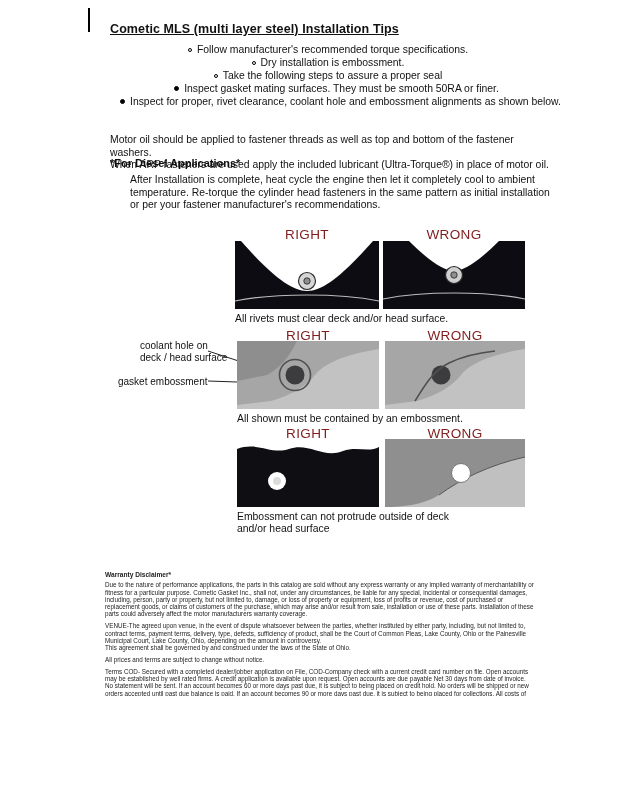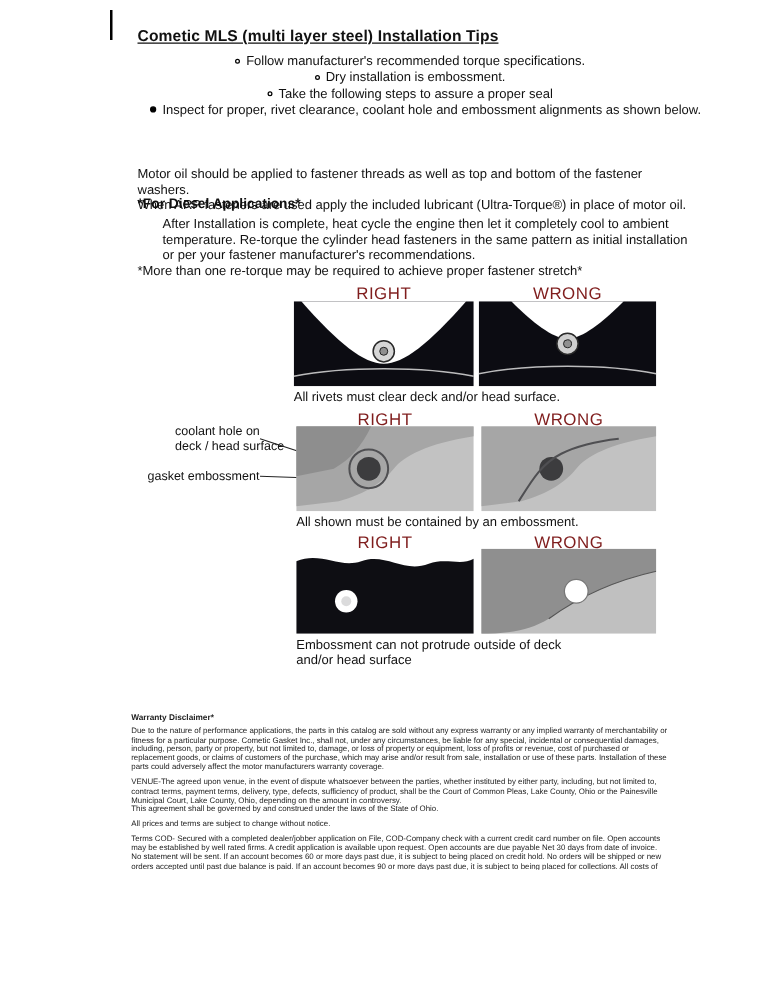--- a/index.html
+++ b/index.html
@@ -39,30 +39,30 @@
 <div class="page">
 
   <div class="corner-mark"></div>
 
   <h1 class="title">Cometic MLS (multi layer steel) Installation Tips</h1>
 
   <ul class="tips">
     <li><span class="dot"></span><span>Follow manufacturer's recommended torque specifications.</span></li>
     <li><span class="dot"></span><span>Dry installation is embossment.</span></li>
     <li><span class="dot"></span><span>Take the following steps to assure a proper seal</span></li>
+    <li class="sub"><span class="dot filled"></span><span>Inspect gasket mating surfaces.  They must be smooth 50RA or finer.</span></li>
     <li class="sub"><span class="dot filled"></span><span>Inspect for proper, rivet clearance, coolant hole and embossment alignments as shown below.</span></li>
   </ul>
 
   <h2 class="diesel-h">*For Diesel Applications*</h2>
   <p id="p1" class="body-p prewrap">Motor oil should be applied to fastener threads as well as top and bottom of the fastener washers.
 When ARP fasteners are used apply the included lubricant (Ultra-Torque®) in place of motor oil.</p>
   <p id="p2" class="body-p prewrap">After Installation is complete, heat cycle the engine then let it completely cool to ambient
 temperature. Re-torque the cylinder head fasteners in the same pattern as initial installation
 or per your fastener manufacturer's recommendations.</p>
-  <p id="note" class="body-p">*More than one re-torque may be required to achieve proper fastener stretch*</p>
 
   <div class="dg-h" style="left:235px;top:227px;width:144px;">RIGHT</div>
   <div class="dg-h" style="left:383px;top:227px;width:142px;">WRONG</div>
 
   <div class="panel" style="left:235px;top:241px;width:144px;height:68px;">
     <svg viewBox="0 0 144 68">
       <rect x="0" y="0" width="144" height="68" fill="#0c0c12"></rect>
       <path d="M6,0 C36,34 56,50 72,50 C88,50 108,34 138,0 Z" fill="#ffffff"></path>
       <path d="M0,60 C40,52 104,52 144,60" stroke="#e8e8e8" stroke-width="1.2" fill="none" opacity="0.8"></path>
       <circle cx="72" cy="40" r="8.5" fill="#d6d6d6" stroke="#2a2a2a" stroke-width="1.2"></circle>

